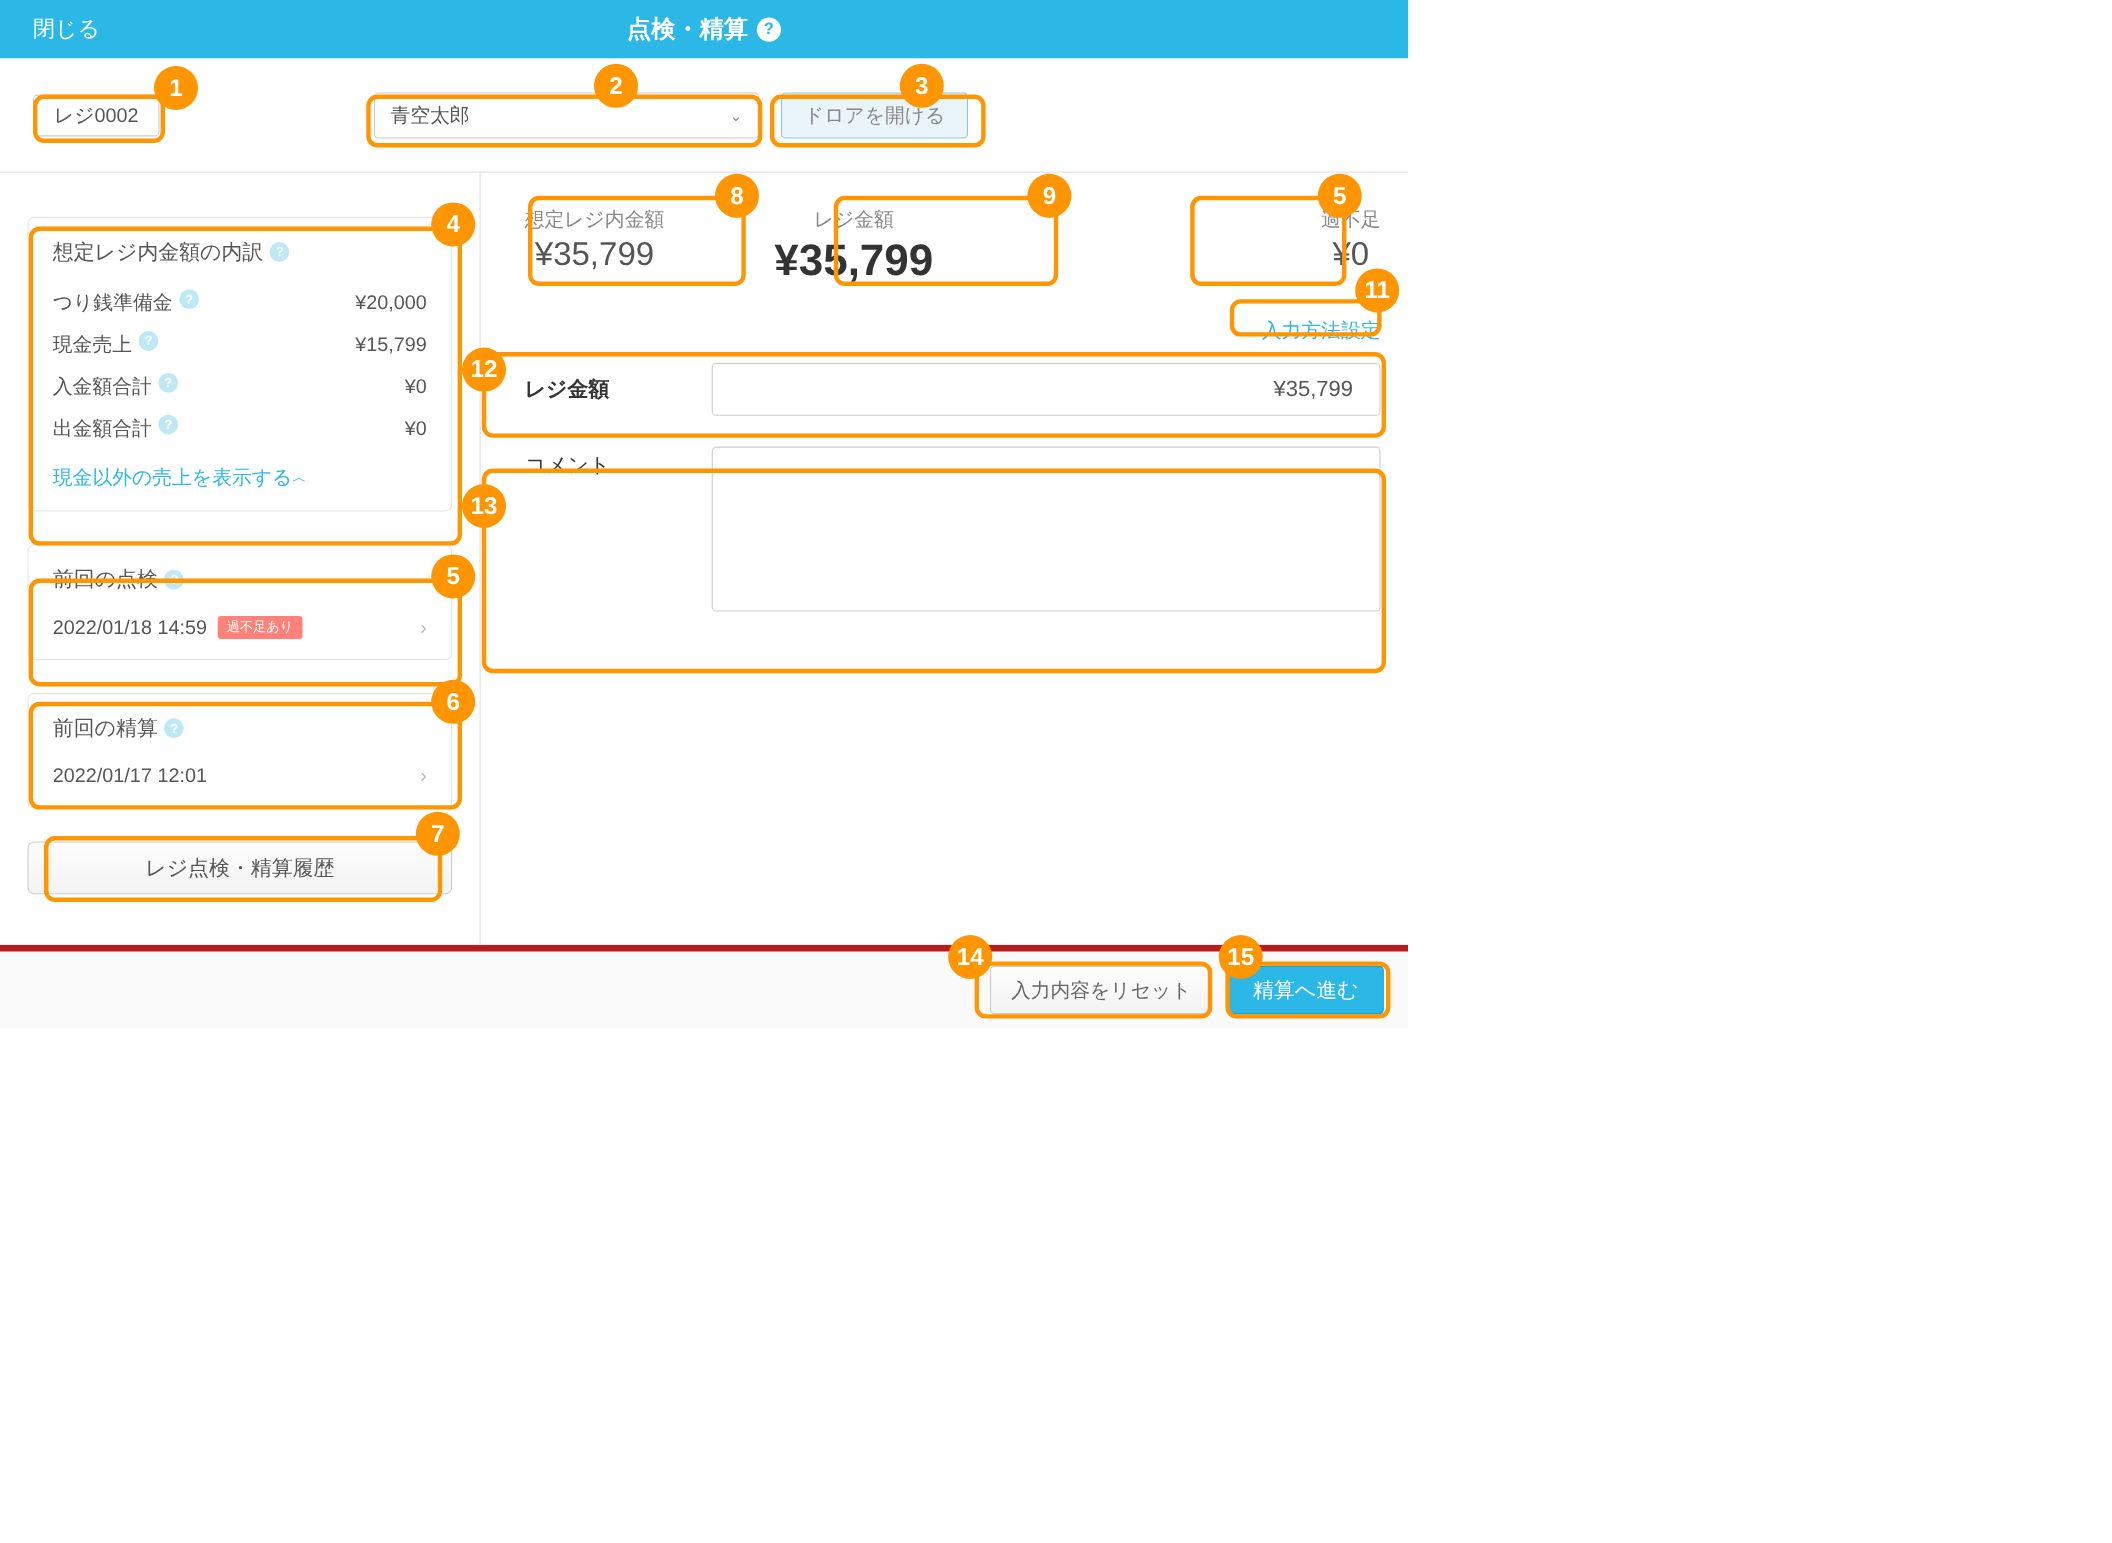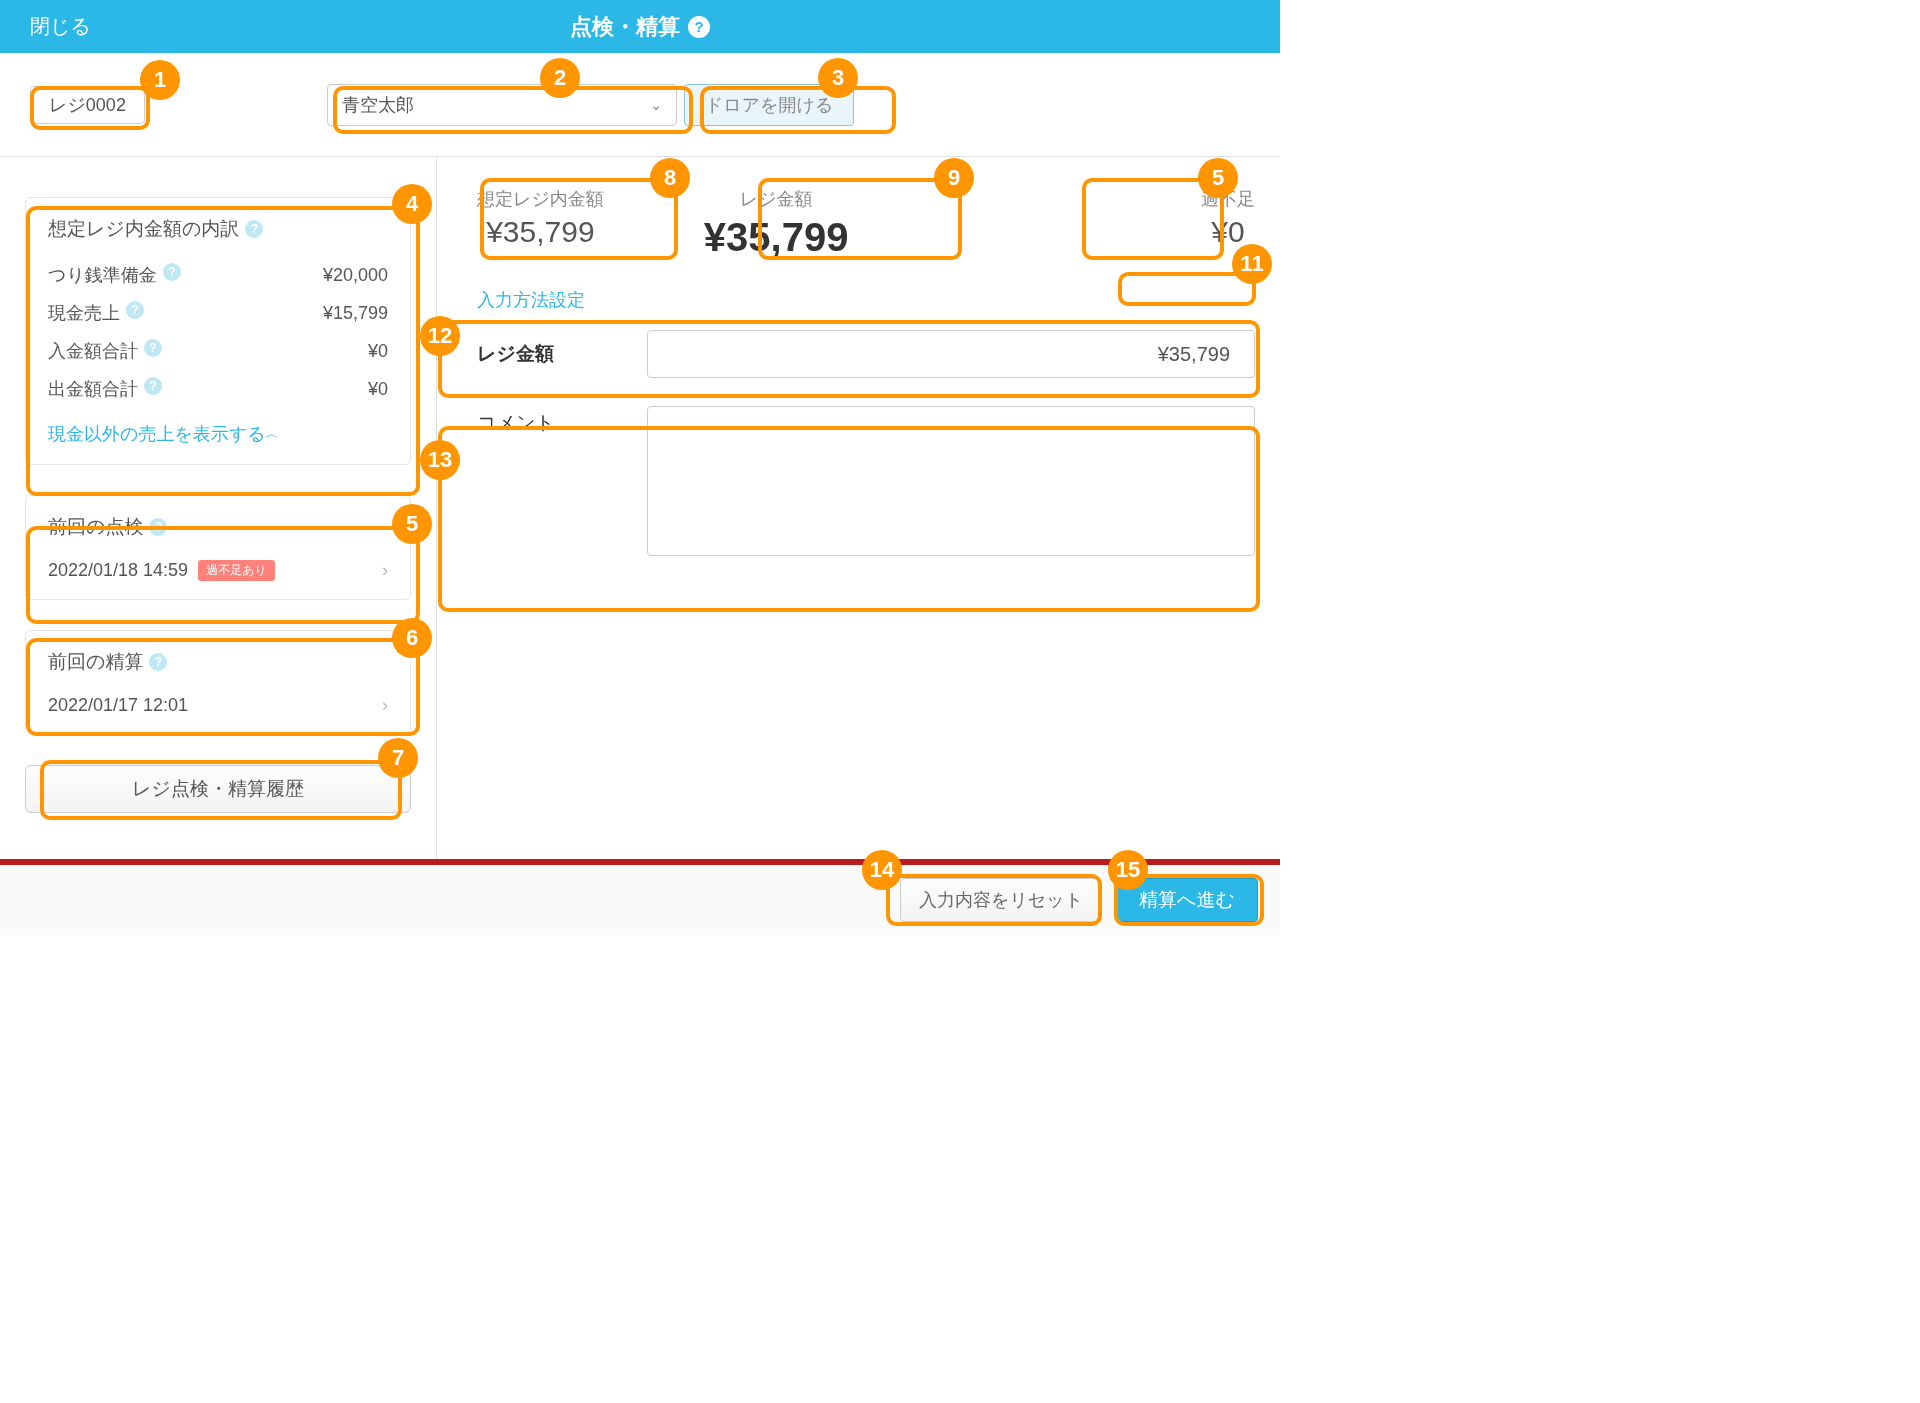--- a/index.html
+++ b/index.html
@@ -7,21 +7,21 @@
 
 
 .topbar { background: #2bb8e6; color: #fff; height: 53px; display: flex; align-items: center; position: relative; }
 .topbar .close { font-size: 20px; margin-left: 30px; cursor: pointer; }
 .topbar .title-wrap { position: absolute; left: 50%; transform: translateX(-50%); display: flex; align-items: center; gap: 8px; }
 .topbar .title { font-size: 22px; font-weight: 600; }
 .help-circle { display: inline-flex; width: 22px; height: 22px; border-radius: 50%; background: #fff; color: #2bb8e6; align-items: center; justify-content: center; font-size: 15px; font-weight: 700; }
 .help-circle.small { width: 18px; height: 18px; background: #bfe8f5; color: #fff; font-size: 12px; }
 
 
-.toolbar { height: 104px; border-bottom: 1px solid #e0e0e0; display: flex; align-items: center; padding: 0 30px; gap: 7px; }
+.toolbar { height: 104px; border-bottom: 1px solid #e0e0e0; display: flex; align-items: center; padding: 0 30px; gap: 20px; }
 .reg-label { border: 1px solid #ccc; border-radius: 4px; padding: 6px 18px; font-size: 18px; color: #555; background: #fff; }
 .staff-select { margin-left: 175px; width: 350px; height: 42px; border: 1px solid #ccc; border-radius: 4px; font-size: 18px; color: #555; padding: 0 14px; background: #fff; display: flex; align-items: center; justify-content: space-between; cursor: pointer; }
 .staff-select .chev { color: #888; font-size: 14px; }
 .drawer-btn { height: 42px; padding: 0 20px; border: 1px solid #8bc5d8; border-radius: 4px; background: #eaf5fa; color: #888; font-size: 18px; cursor: pointer; }
 
 
 .main { display: flex; height: 702px; }
 .side { width: 437px; border-right: 1px solid #e0e0e0; padding: 40px 25px 20px 25px; }
 .content { flex: 1; padding: 20px 25px 0 40px; position: relative; }
 
@@ -38,21 +38,21 @@
 .chev-right { color: #bbb; font-size: 18px; }
 .history-btn { width: 100%; height: 48px; border: 1px solid #ccc; border-radius: 6px; background: linear-gradient(#fdfdfd,#f3f3f3); color: #555; font-size: 19px; cursor: pointer; }
 
 
 .summary { display: flex; gap: 40px; margin-top: 10px; margin-bottom: 28px; }
 .sum-box { text-align: center; }
 .sum-box .lbl { font-size: 18px; color: #888; margin-bottom: 4px; }
 .sum-box .val { font-size: 30px; color: #555; }
 .sum-box.mid .val { font-size: 40px; font-weight: 600; color: #333; }
 .sum-box.right { margin-left: auto; }
-.input-setting { margin-bottom: 18px; }
+.input-setting { text-align: right; margin-bottom: 18px; }
 .input-setting a { color: #2bb8e6; font-size: 18px; text-decoration: none; cursor: pointer; }
 
 .field-row { display: flex; align-items: center; gap: 20px; margin-bottom: 28px; }
 .field-row .flab { font-size: 19px; color: #333; font-weight: 600; width: 150px; }
 .amount-input { flex: 1; height: 48px; border: 1px solid #ccc; border-radius: 4px; font-size: 20px; color: #555; text-align: right; padding: 0 24px; }
 .comment-row { display: flex; gap: 20px; align-items: flex-start; }
 .comment-row .flab { font-size: 19px; color: #333; width: 150px; padding-top: 4px; }
 .comment-area { flex: 1; height: 150px; border: 1px solid #ccc; border-radius: 4px; font-size: 18px; padding: 10px; resize: none; }
 
 

